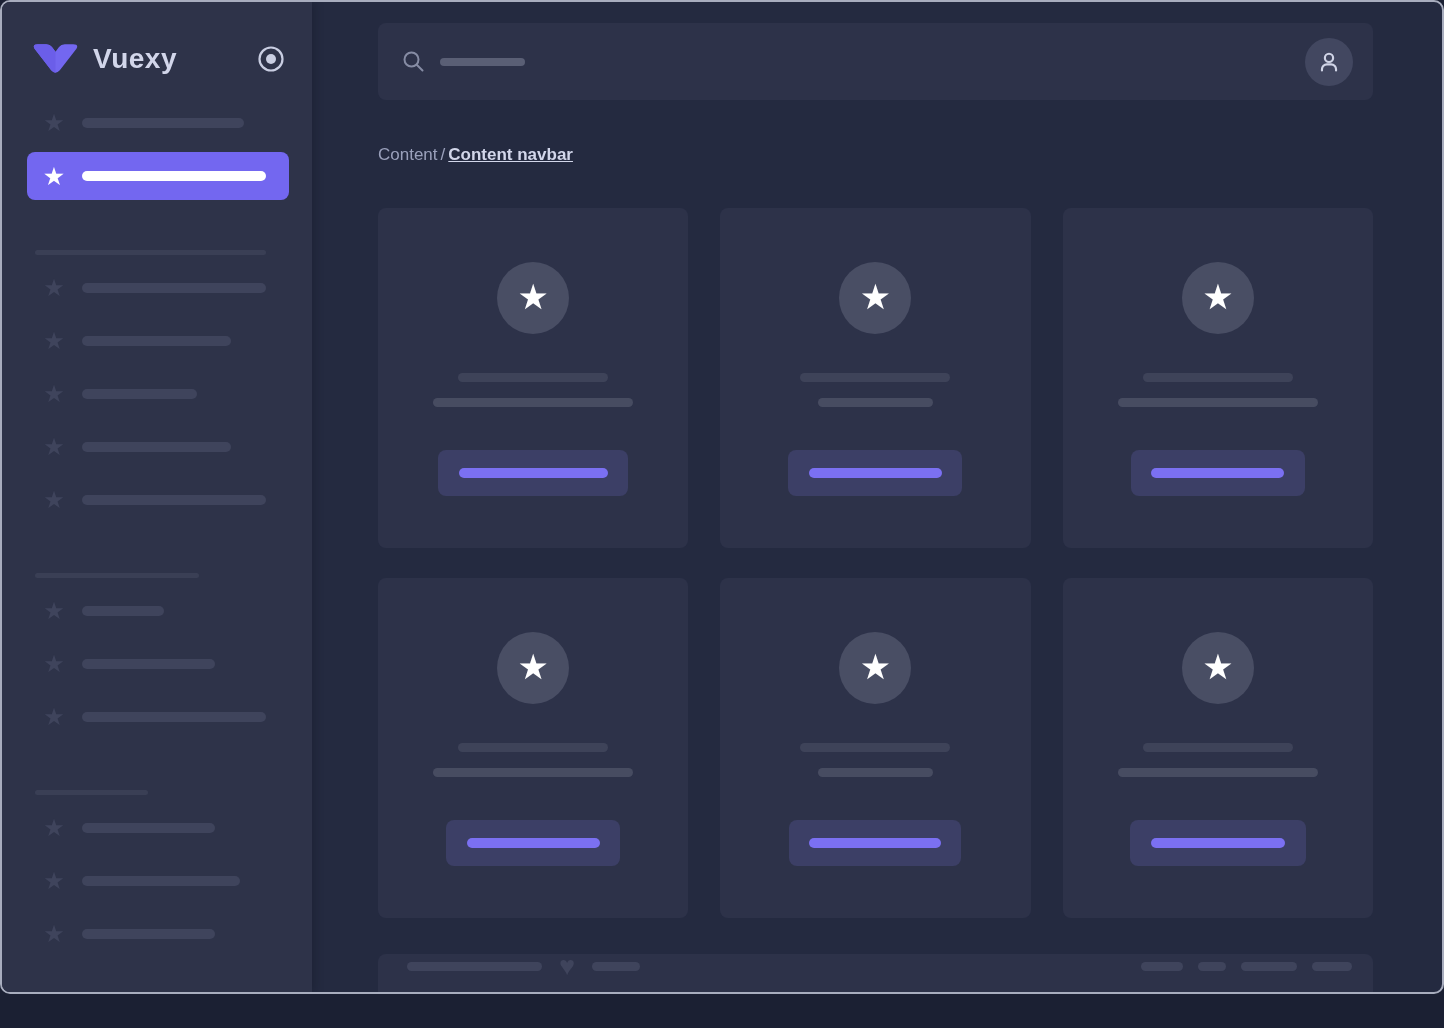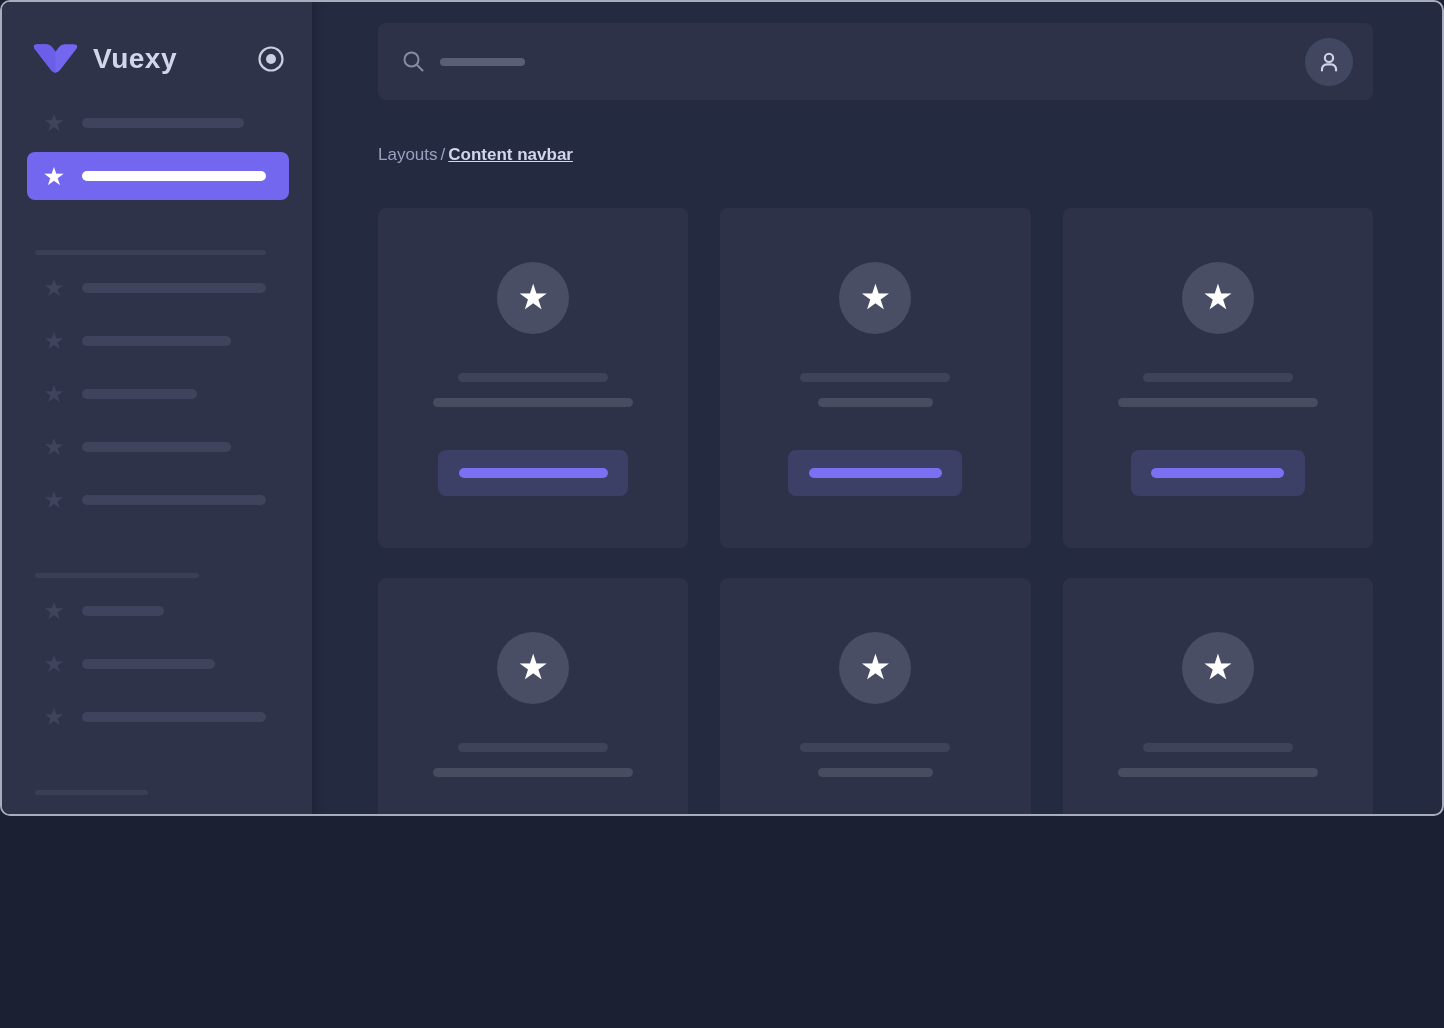--- a/index.html
+++ b/index.html
@@ -15,21 +15,21 @@
     --text-bright:#d2d6ea;
     --text-dim:#9aa0bb;
   }
   *{box-sizing:border-box;margin:0;padding:0;}
   body{
     margin:0;background:#1b2033;
     font-family:"Liberation Sans", sans-serif;
     width:1444px;
   }
   .frame{
-    width:1444px;height:816px;
+    width:1444px;height:994px;
     border:2px solid var(--frame-border);
     border-radius:10px;
     overflow:hidden;
     display:flex;
     background:var(--main-bg);
   }
   
   .sidebar{
     width:310px;min-width:310px;height:100%;
     background:var(--sidebar-bg);
@@ -236,21 +236,21 @@
       </div>
       <div class="avatar">
         <svg width="26" height="26" viewBox="0 0 24 24" fill="none" stroke="#d0d4e6" stroke-width="2" stroke-linecap="round">
           <circle cx="12" cy="8.2" r="3.8"></circle>
           <path d="M5.5 19.8 v-1 a4.6 4.6 0 0 1 4.6 -4.6 h3.8 a4.6 4.6 0 0 1 4.6 4.6 v1"></path>
         </svg>
       </div>
     </div>
 
     <div class="breadcrumb">
-      <span>Layouts</span><span class="sep">/</span><span class="current">Content navbar</span>
+      <span>Content</span><span class="sep">/</span><span class="current">Content navbar</span>
     </div>
 
     <div class="grid">
         <div class="card">
     <div class="card-circle">
       <span class="card-star">★</span>
     </div>
     <div class="card-bar1" style="width: 150px;"></div>
     <div class="card-bar2" style="width: 200px;"></div>
     <div class="card-button" style="width: 190px;">

